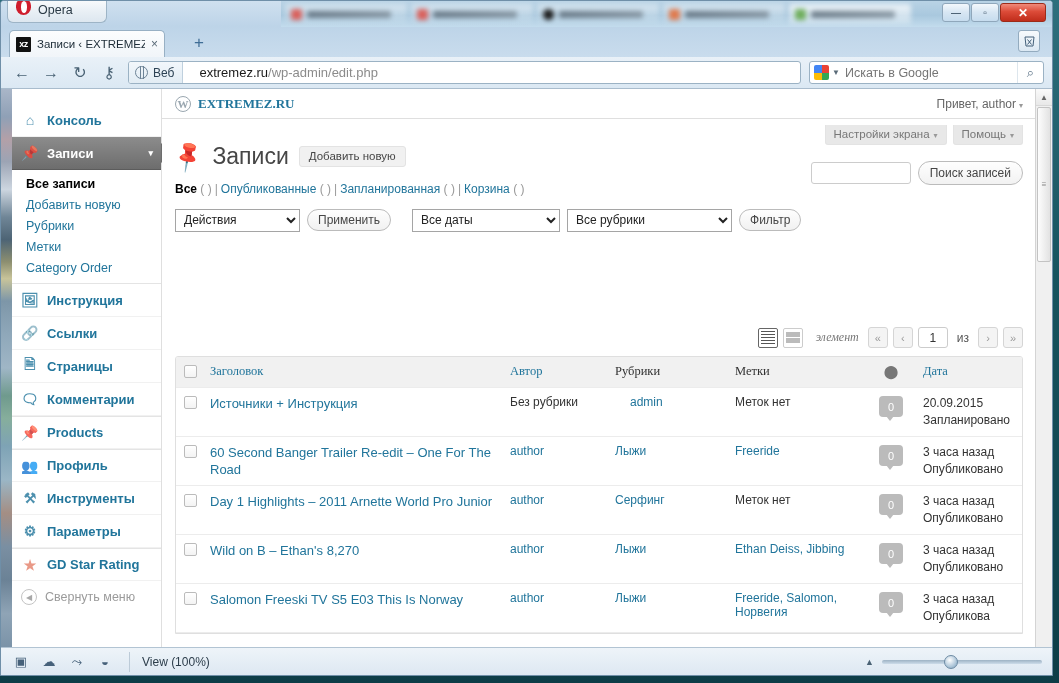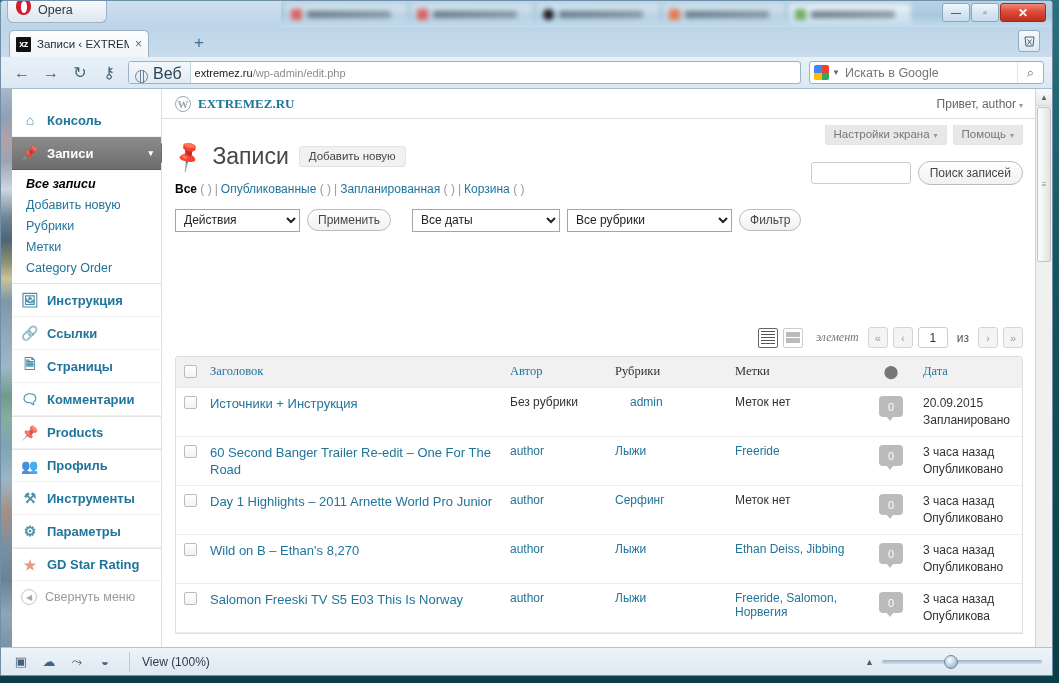--- a/index.html
+++ b/index.html
@@ -81,21 +81,21 @@
   #opera-logo::after {
     content: ""; position: absolute; left: 4.5px; top: 3px;
     width: 6px; height: 12px; border-radius: 50%/45%; background: #fff;
   }
 
   
   #tabstrip {
     position: absolute; left: 0; top: 26px; width: 100%; height: 30px;
   }
   #tab1 {
-    position: absolute; left: 8px; top: 3px; height: 27px; width: 140px;
+    position: absolute; left: 8px; top: 3px; height: 27px; width: 156px;
     background: linear-gradient(180deg,#fcfdfe 0%,#f1f5f9 100%);
     border: 1px solid #98b0c4; border-bottom: none;
     border-radius: 5px 5px 0 0;
     display: flex; align-items: center; padding: 0 6px; gap: 6px;
   }
   #tab-fav {
     width: 15px; height: 15px; background: #111; color: #fff;
     font-size: 9px; font-weight: bold; display: flex; align-items: center;
     justify-content: center; border-radius: 1px; flex: 0 0 auto;
     letter-spacing: -.5px;
@@ -128,36 +128,36 @@
     width: 26px; height: 24px; display: flex; align-items: center;
     justify-content: center; color: #4a6274; font-size: 16px;
   }
   #urlbox {
     flex: 1 1 auto; height: 23px; background: #fff;
     border: 1px solid #9bb2c4; border-radius: 3px;
     display: flex; align-items: center; margin: 0 5px 0 3px;
     overflow: hidden;
   }
   #url-badge {
-    display: flex; align-items: flex-end; gap: 5px;
+    display: flex; align-items: center; gap: 5px;
     height: 21px; padding: 0 8px 0 6px;
     background: linear-gradient(180deg,#f2f7fb,#e2ecf4);
-    border-right: 1px solid #bfd0de; color: #2c4254; font-size: 16px;
+    border-right: 1px solid #bfd0de; color: #2c4254; font-size: 12px;
     flex: 0 0 auto;
   }
   #globe {
     width: 13px; height: 13px; border-radius: 50%;
     border: 1.3px solid #6d8396; position: relative;
   }
   #globe::after {
     content:""; position:absolute; left: 4.4px; top: -1.3px;
     width: 2px; height: 13px; border-left: 1.3px solid #6d8396;
     border-right: 1.3px solid #6d8396;
   }
-  #url-text { padding-left: 4px; font-size: 11px; color: #1a1a1a; }
+  #url-text { padding-left: 16px; font-size: 13px; color: #1a1a1a; }
   #url-text .dim { color: #8b8b8b; }
   #searchbox {
     width: 235px; height: 23px; background: #fff;
     border: 1px solid #9bb2c4; border-radius: 3px;
     display: flex; align-items: center; flex: 0 0 auto;
   }
   #g-icon {
     width: 15px; height: 15px; margin-left: 4px; flex: 0 0 auto;
     display: grid; grid-template-columns: 1fr 1fr; grid-template-rows: 1fr 1fr;
     border-radius: 2px; overflow: hidden;
@@ -214,21 +214,21 @@
     content: ""; position: absolute; right: -11px; top: 6px;
     border-top: 10px solid transparent; border-bottom: 10px solid transparent;
     border-left: 11px solid #6d6d6d;
   }
   .wp-arrow { margin-left: auto; margin-right: 8px; font-size: 9px; }
   #submenu { background: #fff; padding: 3px 0 5px 0; border-bottom: 1px solid #e4e4e4; }
   .sub-item {
     height: 21px; display: flex; align-items: center;
     padding-left: 14px; font-size: 12.5px; color: #21759b;
   }
-  .sub-item.active { color: #000; font-weight: bold; font-style: italic; }
+  .sub-item.active { color: #000; font-weight: bold; }
   .wp-collapse {
     height: 32px; display: flex; align-items: center; gap: 8px;
     padding-left: 9px; font-size: 12.5px; color: #9b9b9b;
   }
   .collapse-ic {
     width: 16px; height: 16px; border-radius: 50%;
     border: 1px solid #c4c4c4; color: #a8a8a8; font-size: 8px;
     display: flex; align-items: center; justify-content: center;
   }
 

